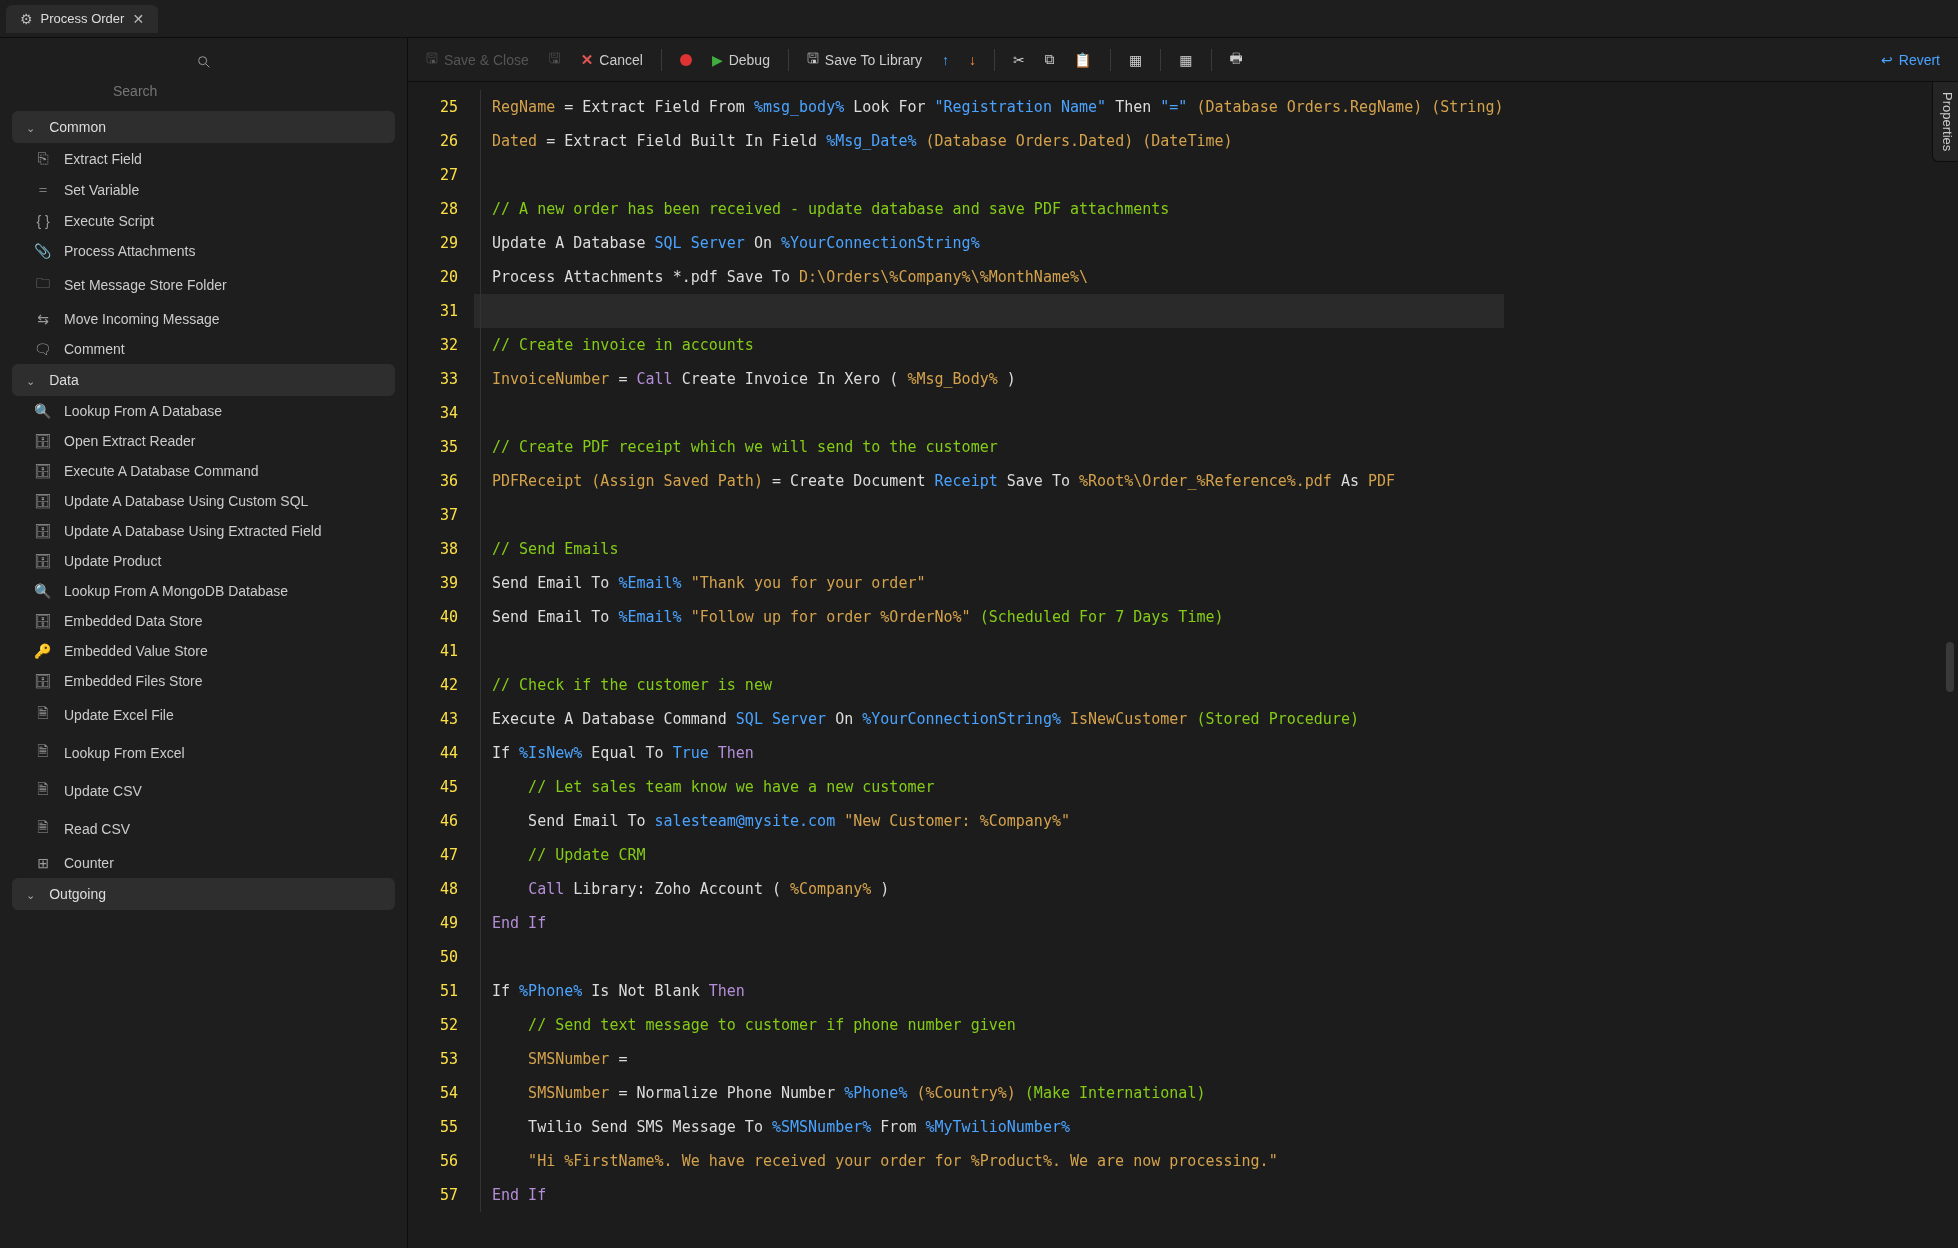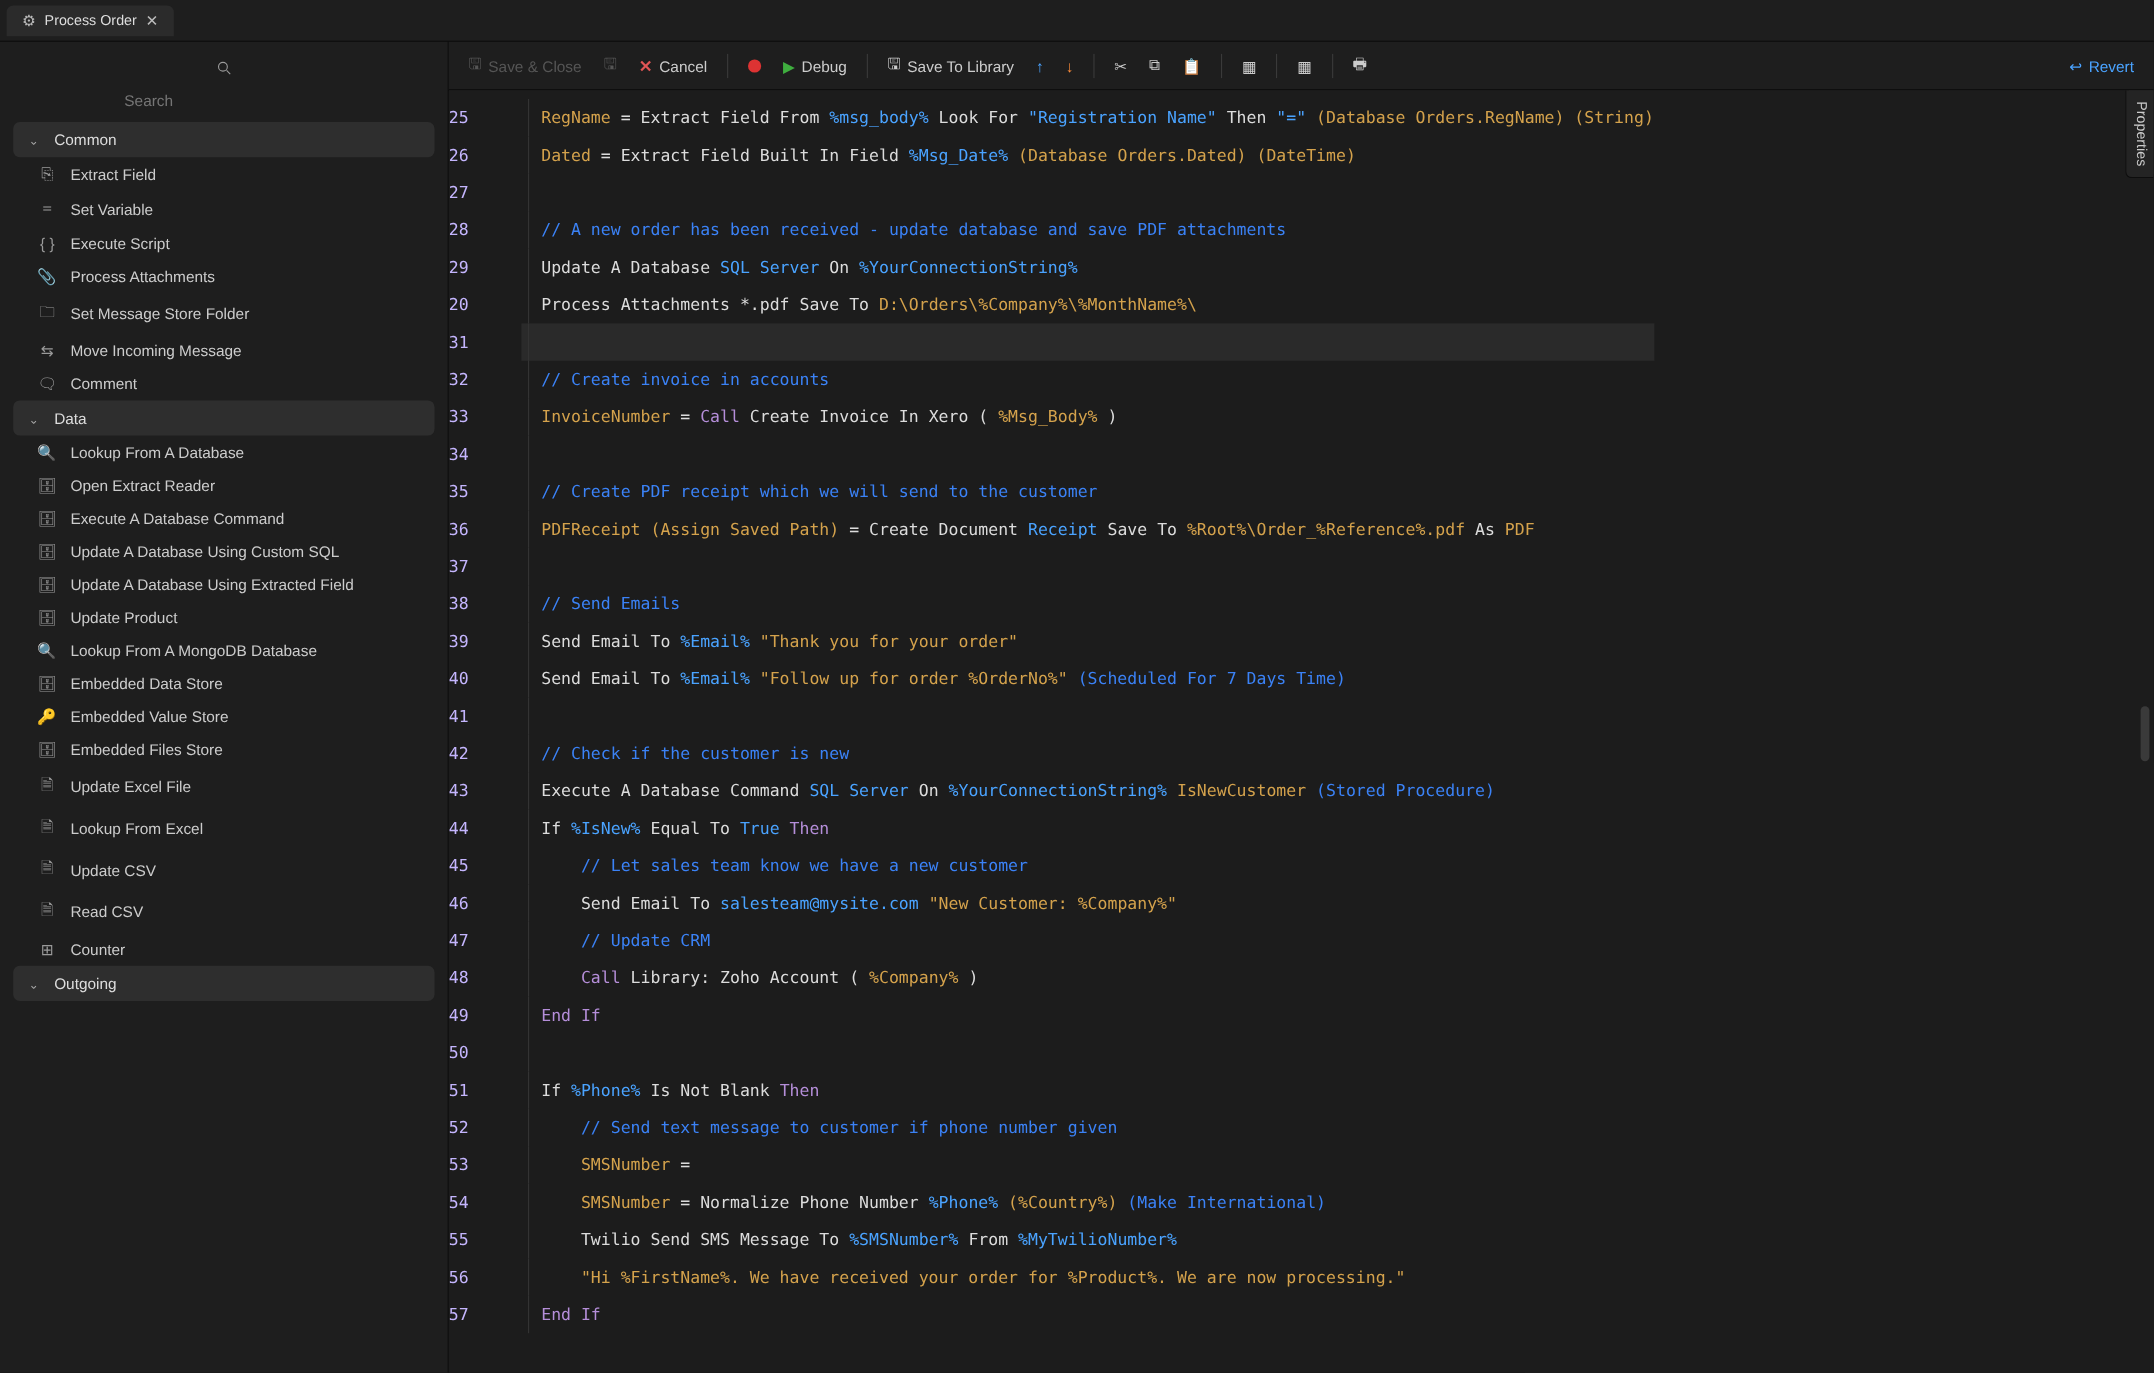--- a/index.html
+++ b/index.html
@@ -31,29 +31,29 @@
 .tbtn.disabled { color:#555;}
 .tbtn .red { color:#e05555; font-weight:bold; font-size:15px;}
 .tbtn .green { color:#3fae3f; font-size:14px;}
 .tbtn .blue { color:#4aa3ff;}
 .tbtn .orange { color:#ff8c3a;}
 .tbtn .recdot { width:12px; height:12px; border-radius:50%; background:#d33; display:inline-block;}
 .sep { width:1px; height:22px; background:#3a3a3a; margin:0 6px;}
 .spacer { flex:1;}
 .revert { color:#4aa3ff; display:flex; align-items:center; gap:6px; font-size:14px;}
 .code { flex:1; display:flex; overflow:auto; background:#1c1c1c; font-family:"Segoe UI","Consolas",monospace; font-size:15px; line-height:34px; position:relative;}
-.gutter { width:62px; text-align:left; color:#c4b5fd; padding:8px 12px 8px 0; user-select:none; background:#1c1c1c;}
+.gutter { width:62px; text-align:right; color:#fde047; padding:8px 12px 8px 0; user-select:none; background:#1c1c1c;}
 .gutter div { height:34px;}
 .lines { padding:8px 0 8px 4px; white-space:pre;}
 .lines .row { height:34px; display:flex; padding-left:6px;}
 .lines .row.hl { background:#2a2a2a;}
 .tok-w { color:#dcdcdc;}
 .tok-o { color:#d4a24c;}
 .tok-b { color:#4aa3ff;}
-.tok-g { color:#3b82f6;}
+.tok-g { color:#84cc16;}
 .tok-p { color:#b58ed9;}
 .props-tab { position:absolute; right:0; top:44px; width:26px; background:#242424; color:#ccc; writing-mode:vertical-rl; text-align:center; padding:10px 3px; font-size:13px; border-left:1px solid #0d0d0d; border-bottom:1px solid #0d0d0d; cursor:pointer; border-radius:0 0 0 6px;}
 .scrollthumb { position:absolute; right:4px; top:560px; width:8px; height:50px; background:#3a3a3a; border-radius:4px;}
 svg.ico-svg { width:16px; height:16px; fill:none; stroke:#9a9a9a; stroke-width:1.5;}
 </style>
 </head>
 <body>
 
 <div class="app">
   <div class="tabbar">

